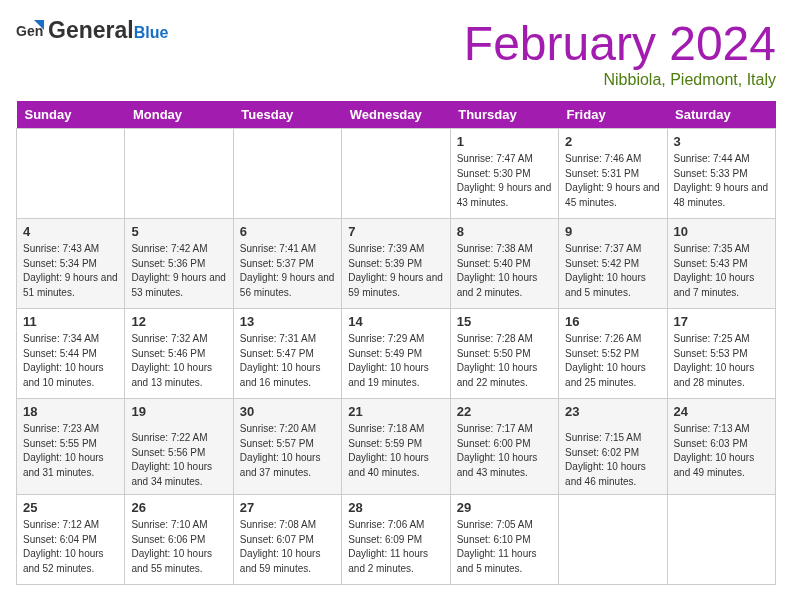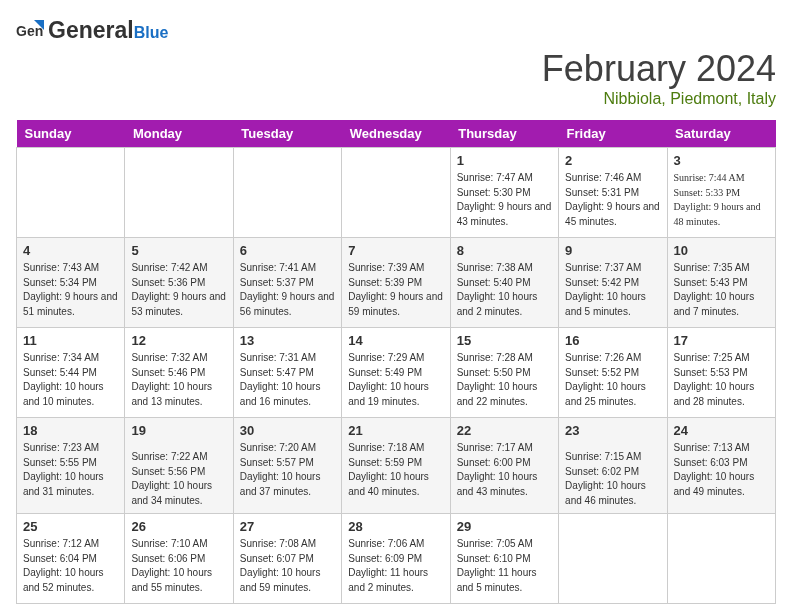--- a/index.html
+++ b/index.html
@@ -32,24 +32,23 @@
       color: #1a6fc4;
     }
     .logo-icon {
       width: 28px;
       height: 28px;
     }
     .title-area {
       text-align: right;
     }
     .month-title {
-      font-size: 36px;
+      font-size: 48px;
       font-weight: normal;
-      color: #404040;
-      margin-top: 32px;
+      color: #a21caf;
     }
     .subtitle {
       font-size: 16px;
       color: #4d7c0f;
     }
     table {
       width: 100%;
       border-collapse: collapse;
       table-layout: fixed;
     }
@@ -134,21 +133,21 @@
 Daylight: 9 hours and 43 minutes.</div>
         </td>
         <td>
           <span class="day-number">2</span>
           <div class="day-info" style="white-space: pre-line;">Sunrise: 7:46 AM
 Sunset: 5:31 PM
 Daylight: 9 hours and 45 minutes.</div>
         </td>
         <td>
           <span class="day-number">3</span>
-          <div class="day-info" style="white-space: pre-line; font-family: Liberation Serif, serif;">Sunrise: 7:44 AM
+          <div class="day-info" style="white-space: pre-line;">Sunrise: 7:44 AM
 Sunset: 5:33 PM
 Daylight: 9 hours and 48 minutes.</div>
         </td>
       </tr>
       <tr>
         <td>
           <span class="day-number">4</span>
           <div class="day-info" style="white-space: pre-line;">Sunrise: 7:43 AM
 Sunset: 5:34 PM
 Daylight: 9 hours and 51 minutes.</div>

